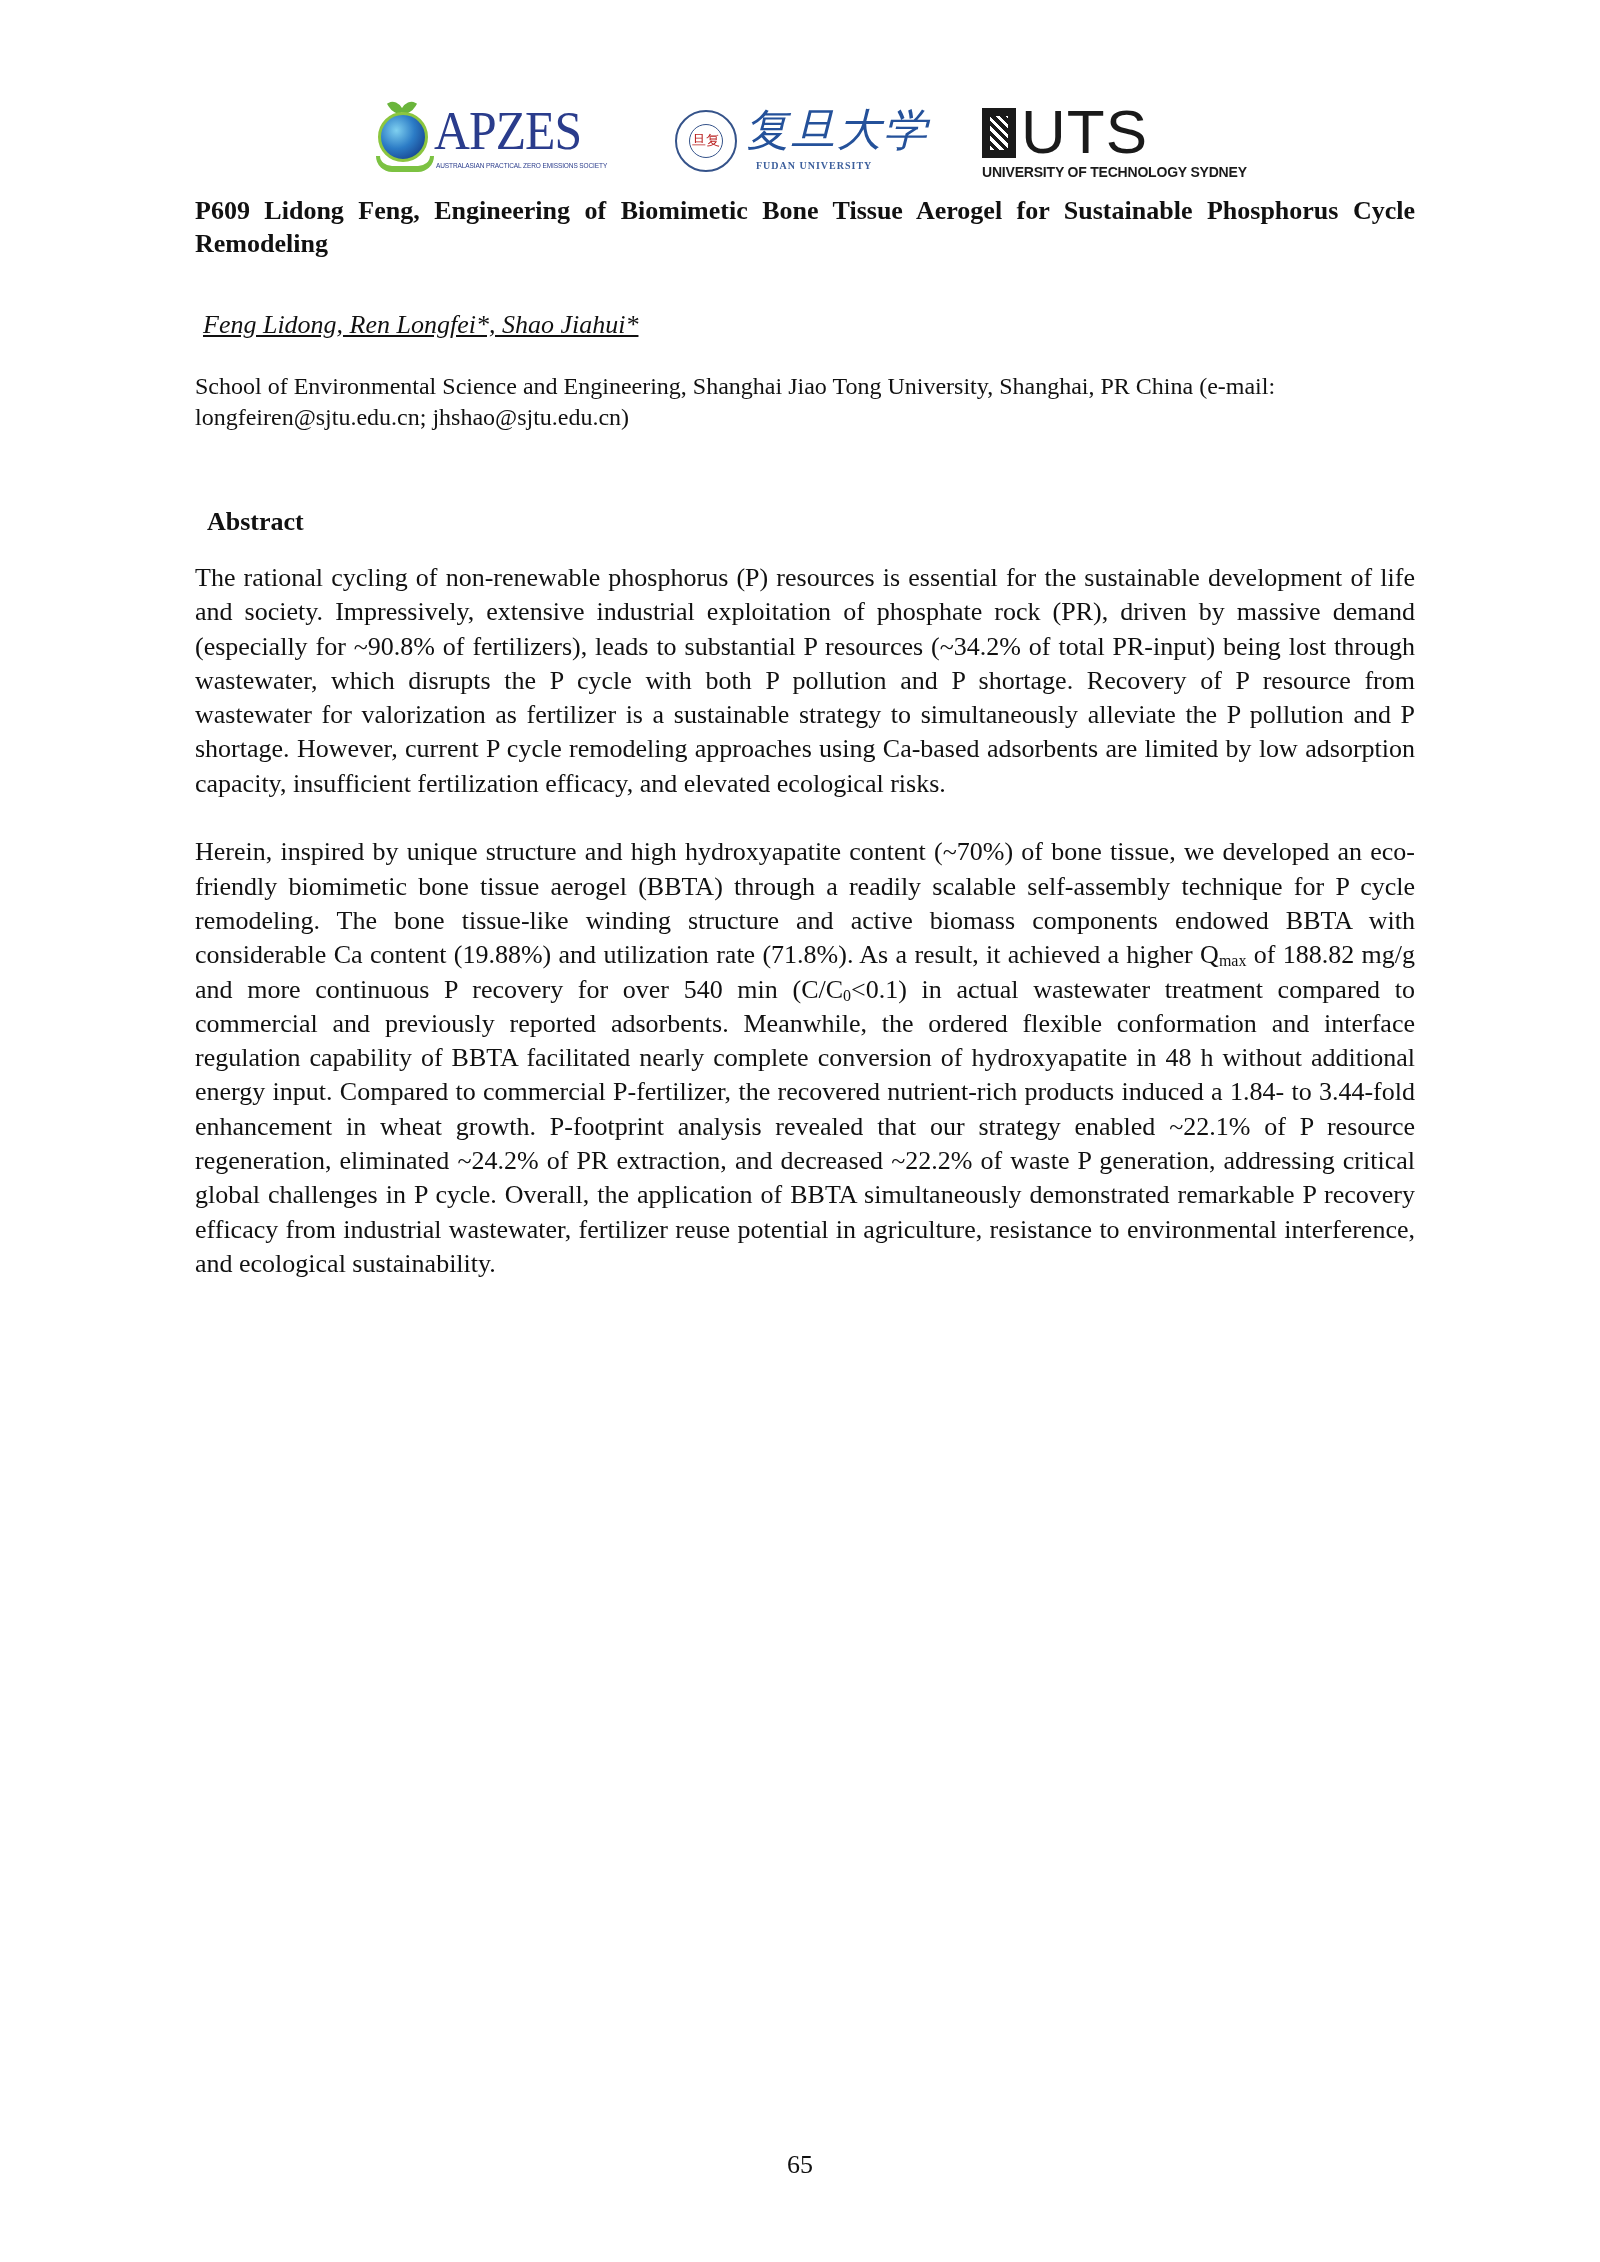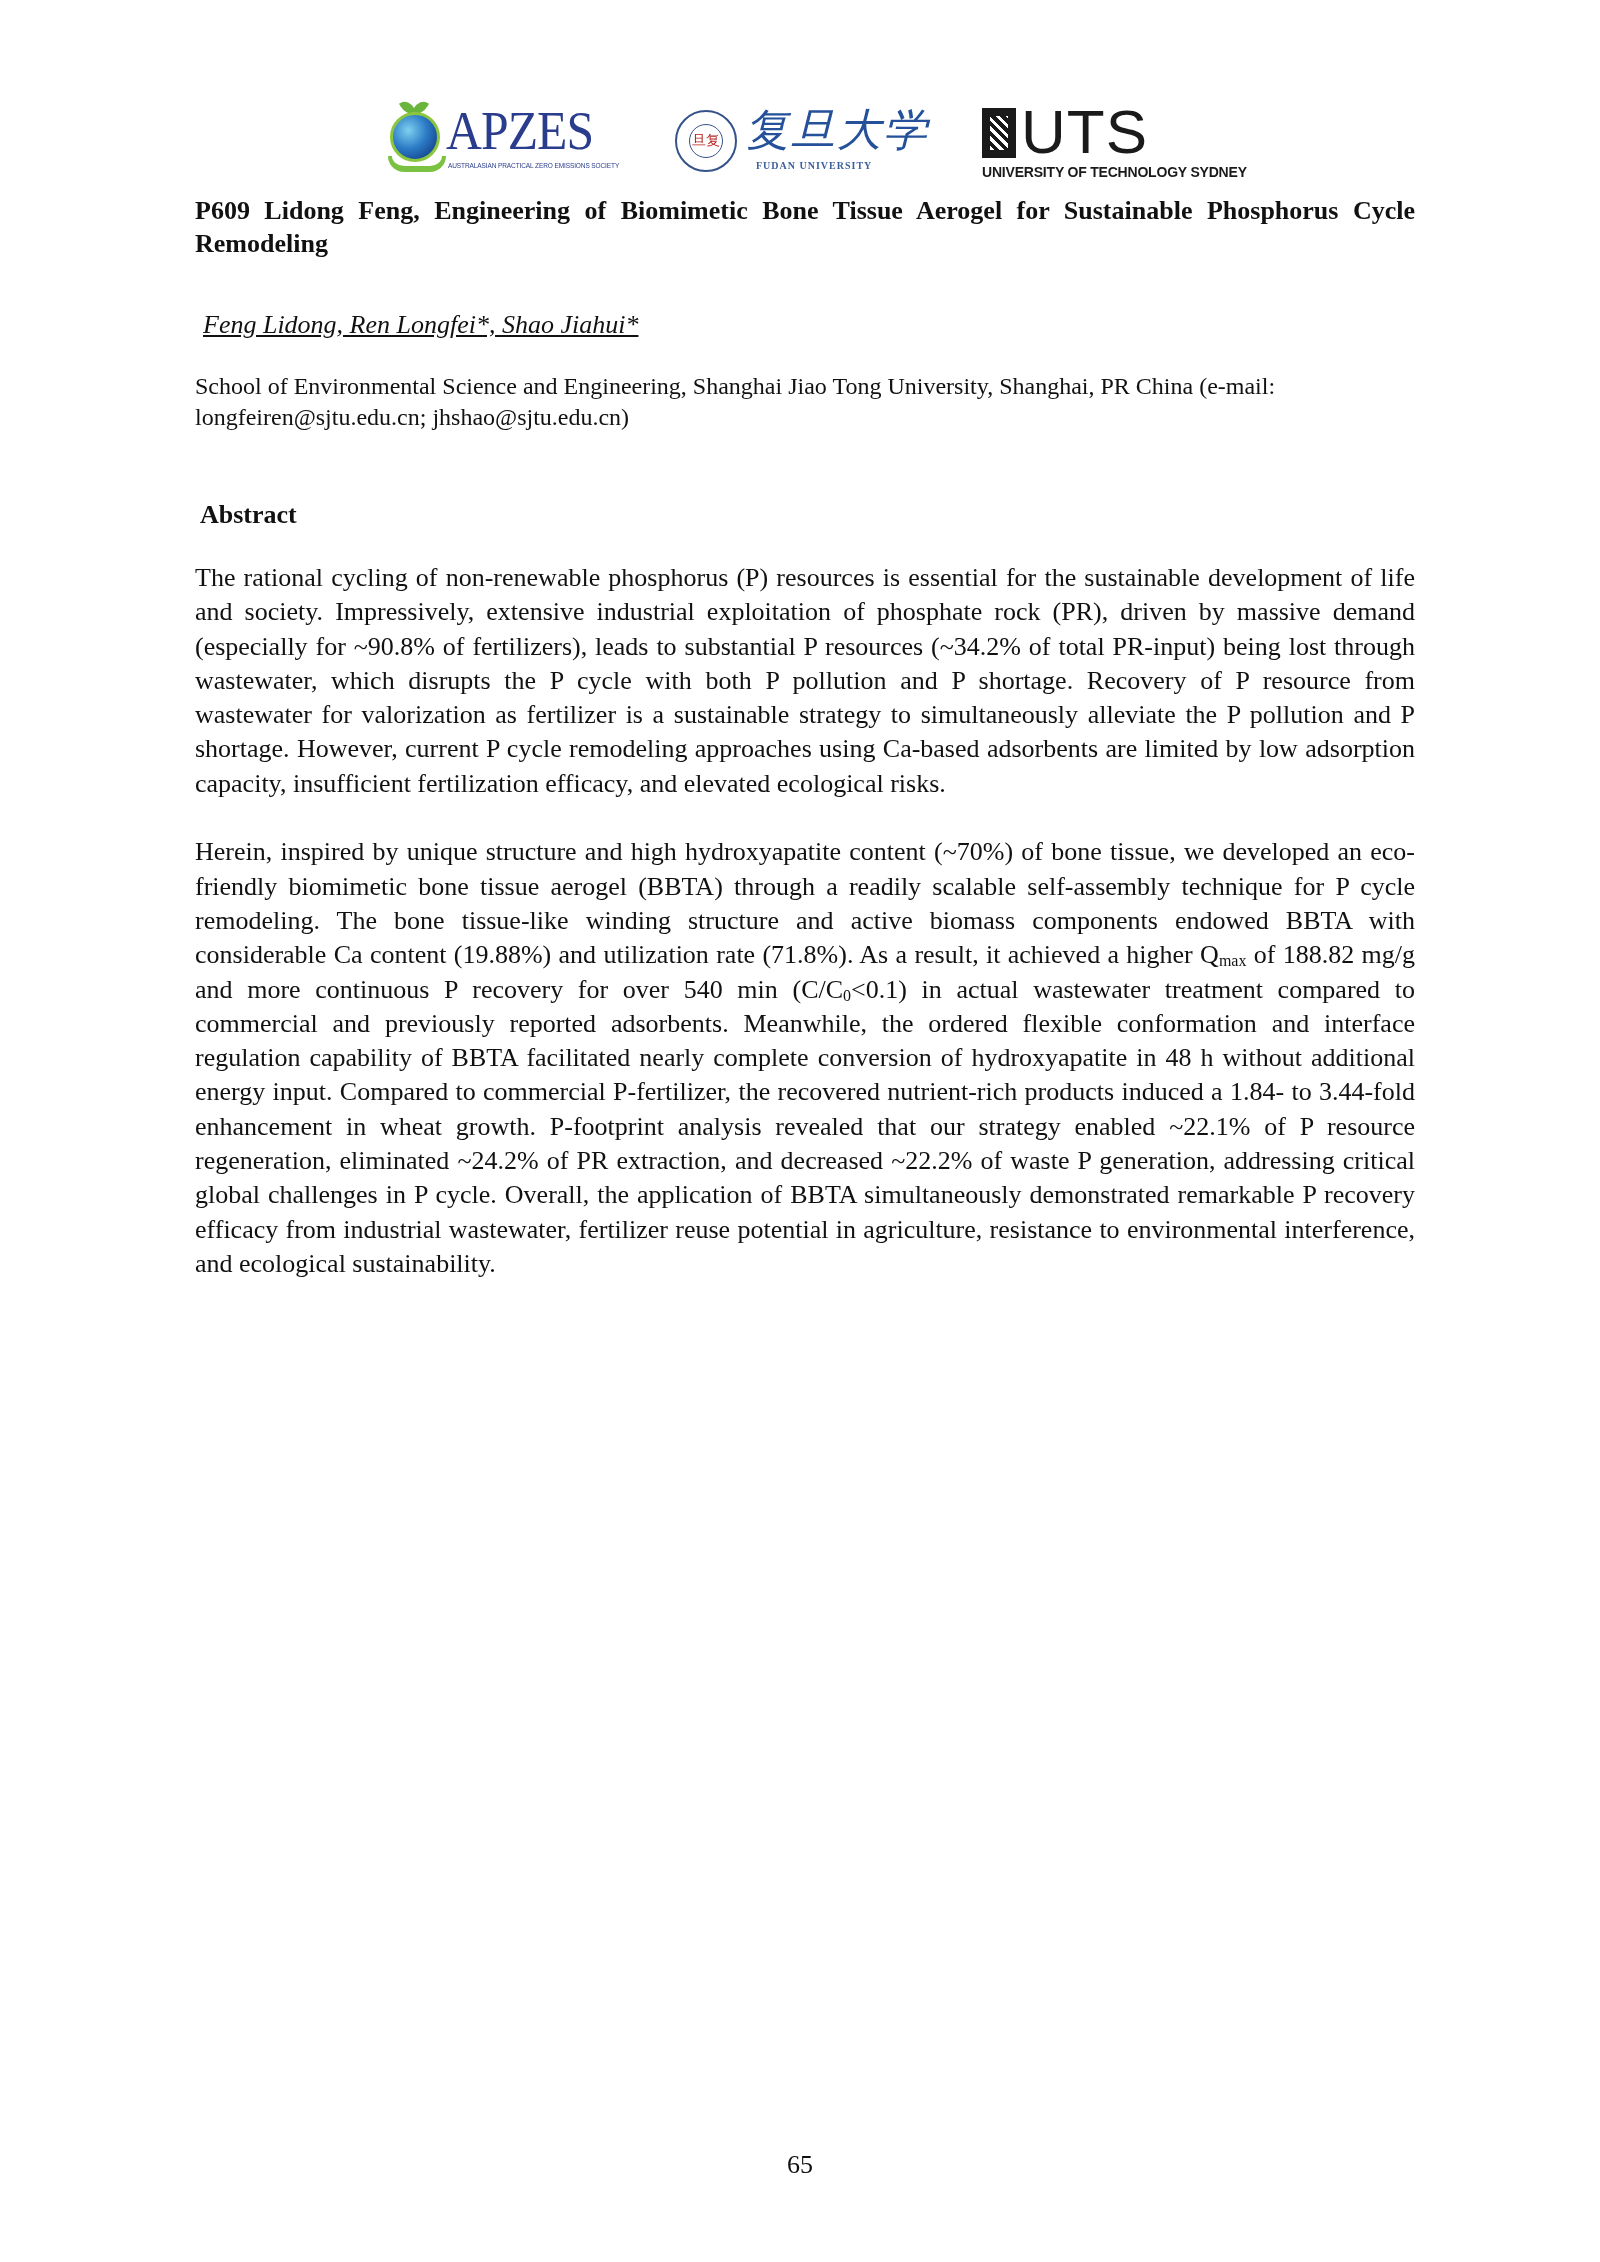--- a/index.html
+++ b/index.html
@@ -2,21 +2,21 @@
 <html><head>
 <meta charset="utf-8">
 <style>
   html, body { margin: 0; padding: 0; background: #ffffff; }
   body { width: 1600px; height: 2262px; position: relative; overflow: hidden;
          font-family: "Liberation Serif", "DejaVu Serif", serif; color: #111111; }
   .abs { position: absolute; }
   .logos { left: 0; top: 0; width: 1600px; height: 190px; }
   .logo { position: absolute; }
   
-  .apzes { left: 388px; top: 100px; width: 216px; height: 74px; }
+  .apzes { left: 376px; top: 100px; width: 216px; height: 74px; }
   .apzes .globe { position: absolute; left: 2px; top: 12px; width: 50px; height: 50px; border-radius: 50%;
       background: radial-gradient(circle at 35% 35%, #7fd0f0 0%, #2c7cc6 45%, #1b4f9a 75%, #5aa832 100%);
       border: 3px solid #8cc63f; box-sizing: border-box; }
   .apzes .leaf { position: absolute; top: 0px; width: 11px; height: 15px; background: #6ab53c; border-radius: 0 80% 0 80%; }
   .apzes .hands { position: absolute; left: 0px; top: 56px; width: 58px; height: 16px; border-radius: 0 0 30px 30px;
       border-bottom: 6px solid #7cc242; border-left: 4px solid #7cc242; border-right: 4px solid #7cc242; box-sizing: border-box; }
   .apzes .word { position: absolute; left: 58px; top: 4px; font-family: "Liberation Serif", serif; font-size: 54px;
       line-height: 54px; color: #2a3c8c; letter-spacing: -1px; transform: scaleX(0.92); transform-origin: left; }
   .apzes .sub { position: absolute; left: 60px; top: 62px; font-family: "Liberation Sans", sans-serif; font-size: 6.5px;
       color: #2a3c8c; white-space: nowrap; letter-spacing: -0.1px; }
@@ -40,21 +40,21 @@
   .uts .sub { position: absolute; left: 5px; top: 64px; font-family: "Liberation Sans", sans-serif; font-size: 14px;
       font-weight: bold; color: #1a1a1a; white-space: nowrap; letter-spacing: -0.2px; }
 
   .content { left: 195px; width: 1220px; top: 0; }
   .title { position: absolute; top: 194px; left: 0; width: 1220px; font-weight: bold; font-size: 26px;
       line-height: 33px; text-align: justify; margin: 0; }
   .authors { position: absolute; top: 300px; left: 0; font-style: italic; text-decoration: underline;
       font-size: 26px; line-height: 34px; margin: 8px; white-space: nowrap; }
   .affil { position: absolute; top: 371px; left: 0; width: 1220px; font-size: 24px; line-height: 31px;
       margin: 0; text-align: left; }
-  .abstract-h { position: absolute; top: 493px; left: 0; font-weight: bold; font-size: 26px; line-height: 34px; margin: 5px; }
+  .abstract-h { position: absolute; top: 493px; left: 0; font-weight: bold; font-size: 26px; line-height: 34px; margin: 12px; }
   .body-text { position: absolute; top: 561px; left: 0; width: 1220px; font-size: 26px; line-height: 34.3px; }
   .body-text p { margin: 0 0 34.3px 0; text-align: justify; }
   .body-text sub { font-size: 16px; vertical-align: -3px; line-height: 0; }
   .kw-label { font-weight: bold; }
   .page-num { left: 0; width: 1600px; top: 2150px; text-align: center; font-size: 26px; line-height: 30px; }
 </style>
 </head>
 <body>
 
 <div class="abs logos">

